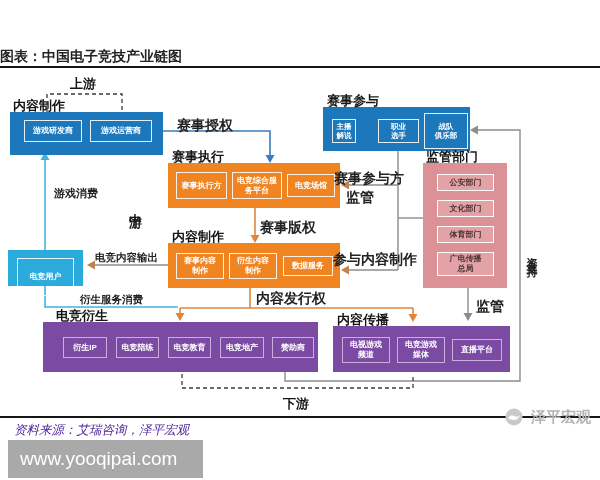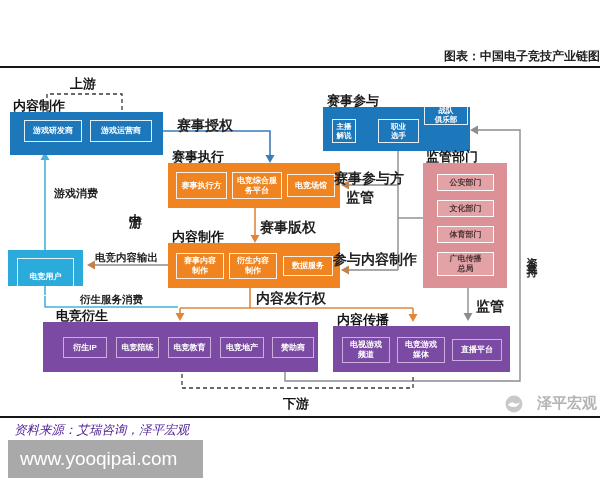--- a/index.html
+++ b/index.html
@@ -1,38 +1,38 @@
 <!DOCTYPE html>
 <html><head>
 <meta charset="utf-8">
 <style>
   html,body{margin:0;padding:0;background:#fff;}
   .page{position:relative;width:600px;height:480px;background:#ffffff;overflow:hidden;
         font-family:"Liberation Sans","DejaVu Sans",sans-serif;}
   svg.wires{position:absolute;left:0;top:0;z-index:1;}
   .rule{position:absolute;left:0;width:600px;height:2px;background:#151515;z-index:2;}
-  .title{position:absolute;left:0;right:0;top:48px;text-align:right;z-index:3;
-         font-family:"Liberation Serif","DejaVu Serif",serif;font-size:12px;font-weight:600;color:#222;}
+  .title{position:absolute;left:0;right:0;top:48px;text-align:left;z-index:3;
+         font-family:"Liberation Serif","DejaVu Serif",serif;font-size:14px;font-weight:600;color:#222;}
   .tg-badge{position:absolute;left:455px;top:8px;width:145px;height:36px;background:#000;color:#fff;
             z-index:5;display:flex;align-items:center;padding-left:9px;box-sizing:border-box;
             font-size:19px;letter-spacing:.5px;}
   .sector{position:absolute;z-index:2;}
   .sub{position:absolute;z-index:3;border:1px solid rgba(255,255,255,.88);color:#fff;
        font-size:8px;font-weight:bold;display:flex;align-items:center;justify-content:center;
        text-align:center;white-space:pre-line;line-height:1.25;box-sizing:border-box;}
   .sub.pink{background:#e3a2a6;color:#4a3333;border-color:rgba(255,255,255,.95);}
   .sub.purple{border-color:#c9aede;}
   .sec-label{position:absolute;z-index:4;font-weight:bold;font-size:13px;color:#151515;white-space:nowrap;}
   .flow-label{position:absolute;z-index:4;font-weight:bold;font-size:14px;color:#222;white-space:nowrap;}
   .vertical{writing-mode:vertical-rl;letter-spacing:3px;}
   .source-note{position:absolute;left:14px;top:422px;z-index:3;font-style:italic;
                font-family:"Liberation Serif","DejaVu Serif",serif;font-size:12.5px;color:#4c1d95;}
   .url-bar{position:absolute;left:8px;top:440px;width:195px;height:38px;background:#a9a9a9;z-index:3;
            color:#fff;font-size:19px;display:flex;align-items:center;padding-left:12px;box-sizing:border-box;}
-  .watermark{position:absolute;left:505px;top:394px;z-index:3;display:flex;align-items:center;gap:14px;}
+  .watermark{position:absolute;left:505px;top:408px;z-index:3;display:flex;align-items:flex-start;gap:8px;}
   .watermark .wm-text{color:#b4b4b4;font-size:15px;font-weight:bold;}
 </style>
 </head>
 <body>
 
 <div class="page">
 
 
   <div class="title">图表：中国电子竞技产业链图</div>
   <div class="rule" style="top:66px"></div>
@@ -88,21 +88,21 @@
   <div class="sec-label" style="left:13px;top:97px">内容制作</div>
   <div class="sub" style="left:90px;top:120px;width:62px;height:22px">游戏运营商</div>
   <div class="sub" style="left:24px;top:120px;width:58px;height:22px">游戏研发商</div>
 
   <div class="sector" style="left:323px;top:107px;width:147px;height:44px;background:#1c77bb"></div>
   <div class="sec-label" style="left:327px;top:92px">赛事参与</div>
   <div class="sub" style="left:332px;top:119px;width:24px;height:24px;font-size:7.5px">主播
 解说</div>
   <div class="sub" style="left:378px;top:119px;width:41px;height:24px;font-size:7.5px">职业
 选手</div>
-  <div class="sub" style="left:424px;top:105px;width:44px;height:20px;font-size:7.5px">战队
+  <div class="sub" style="left:424px;top:113px;width:44px;height:36px;font-size:7.5px">战队
 俱乐部</div>
 
   <div class="sector" style="left:168px;top:163px;width:172px;height:45px;background:#f08420"></div>
   <div class="sec-label" style="left:172px;top:148px">赛事执行</div>
   <div class="sub" style="left:232px;top:172px;width:50px;height:27px">电竞综合服
 务平台</div>
   <div class="sub" style="left:176px;top:172px;width:51px;height:27px">赛事执行方</div>
   <div class="sub" style="left:287px;top:174px;width:48px;height:23px">电竞场馆</div>
 
   <div class="sector" style="left:423px;top:163px;width:84px;height:125px;background:#db9196"></div>

